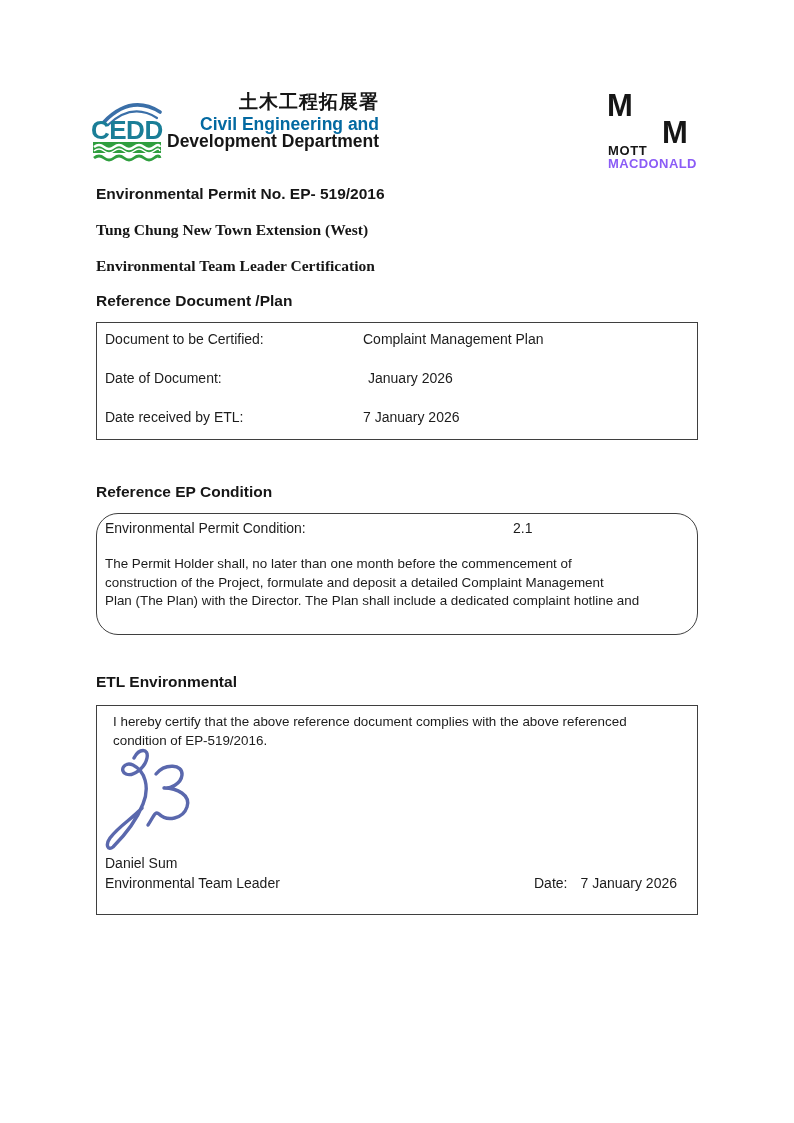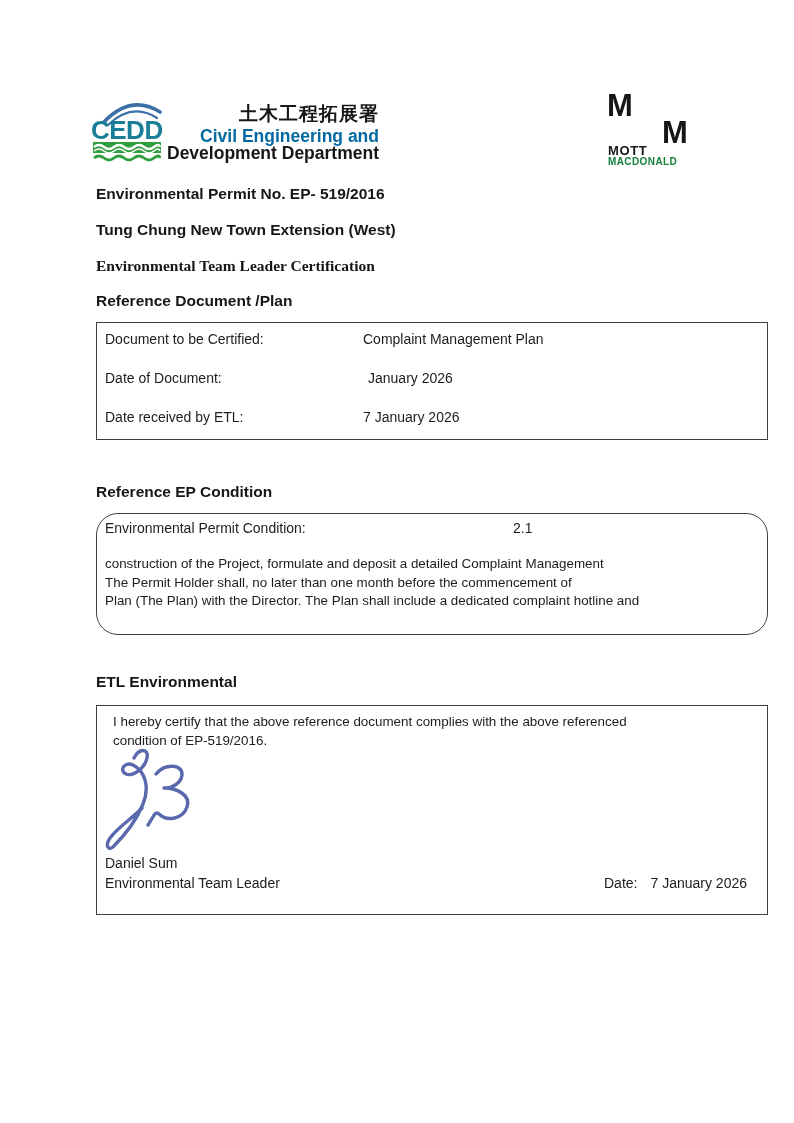--- a/index.html
+++ b/index.html
@@ -9,36 +9,36 @@
     width:794px; height:1123px;
     background:#ffffff;
     font-family:"Liberation Sans","DejaVu Sans",sans-serif;
     color:#1c1c1c;
     overflow:hidden;
     margin:0 auto;
   }
   
   .cedd-logo { position:absolute; left:91px; top:92px; display:flex;text-align:right; }
   .cedd-mark { width:72px; height:70px; }
-  .cedd-textblock { margin-left:4px; margin-top:12px; line-height:1; }
+  .cedd-textblock { margin-left:4px; margin-top:0; line-height:1; }
   .cedd-zh { font-size:19px; font-weight:700; color:#161616; letter-spacing:1px; }
   .cedd-en { font-size:17.5px; font-weight:700; color:#0369a1; line-height:17px; margin-top:5px; }
   .cedd-en2 { font-size:17.5px; font-weight:700; color:#161616; line-height:17px; }
 
   .mott-logo { position:absolute; left:605px; top:90px; width:100px; height:80px; }
   .mott-m1 { position:absolute; left:2px; top:0px; font-size:31px; font-weight:800; color:#161616; line-height:1; }
   .mott-m2 { position:absolute; left:57px; top:27px; font-size:31px; font-weight:800; color:#161616; line-height:1; }
   .mott-word1 { position:absolute; left:3px; top:53px; font-size:13px; font-weight:800; letter-spacing:0.6px; color:#161616; }
-  .mott-word2 { position:absolute; left:3px; top:66px; font-size:10px; font-weight:800; letter-spacing:0.4px; color:#15803d; }
+  .mott-word2 { position:absolute; left:3px; top:66px; font-size:13px; font-weight:800; letter-spacing:0.4px; color:#8b5cf6; }
 
   
   .h-title { position:absolute; left:96px; font-size:15.5px; font-weight:700; color:#161616; }
 
   
-  .doc-box { position:absolute; left:96px; width:672px; border:1px solid #3f3f3f; background:#ffffff; }
+  .doc-box { position:absolute; left:96px; width:602px; border:1px solid #3f3f3f; background:#ffffff; }
   .box-1 { top:322px; height:118px; padding:9px 8px; }
   .box-2 { top:513px; height:122px;border-radius:22px; }
   .box-3 { top:705px; height:210px; }
 
   .kv-row { display:flex; font-size:14px; line-height:15px; }
   .kv-row + .kv-row { margin-top:24px; }
   .kv-label { width:258px; flex:0 0 258px; }
   .kv-value { }
   .indent-sm { padding-left:5px;text-align:right; }
 
@@ -81,21 +81,21 @@
   </div>
 
   <div class="mott-logo">
     <div class="mott-m1">M</div>
     <div class="mott-m2">M</div>
     <div class="mott-word1">MOTT</div>
     <div class="mott-word2">MACDONALD</div>
   </div>
 
   <div class="h-title" style="top:185px;">Environmental Permit No. EP- 519/2016</div>
-  <div class="h-title" style="top:221px;">Tung Chung New Town Extension (West)</div>
+  <div class="h-title" style="top:221px;font-family:Liberation Serif, serif;">Tung Chung New Town Extension (West)</div>
   <div class="h-title" style="top:257px;font-family:Liberation Serif, serif;">Environmental Team Leader Certification</div>
 
   <div class="h-title" style="top:292px;">Reference Document /Plan</div>
 
   <div class="doc-box box-1">
     <div class="kv-row">
       <div class="kv-label">Document to be Certified:</div>
       <div class="kv-value">Complaint Management Plan</div>
     </div>
     <div class="kv-row">
@@ -109,22 +109,22 @@
   </div>
 
   <div class="h-title" style="top:483px;">Reference EP Condition</div>
 
   <div class="doc-box box-2">
     <div class="cond-row">
       <span>Environmental Permit Condition:</span>
       <span class="cond-value">2.1</span>
     </div>
     <div class="para">
+      <div>The Permit Holder shall, no later than one month before the commencement of</div>
       <div>construction of the Project, formulate and deposit a detailed Complaint Management</div>
-      <div>The Permit Holder shall, no later than one month before the commencement of</div>
       <div>Plan (The Plan) with the Director. The Plan shall include a dedicated complaint hotline and</div>
     </div>
   </div>
 
   <div class="h-title" style="top:673px;">ETL Environmental</div>
 
   <div class="doc-box box-3">
     <div class="statement">
       <div>I hereby certify that the above reference document complies with the above referenced</div>
       <div>condition of EP-519/2016.</div>

